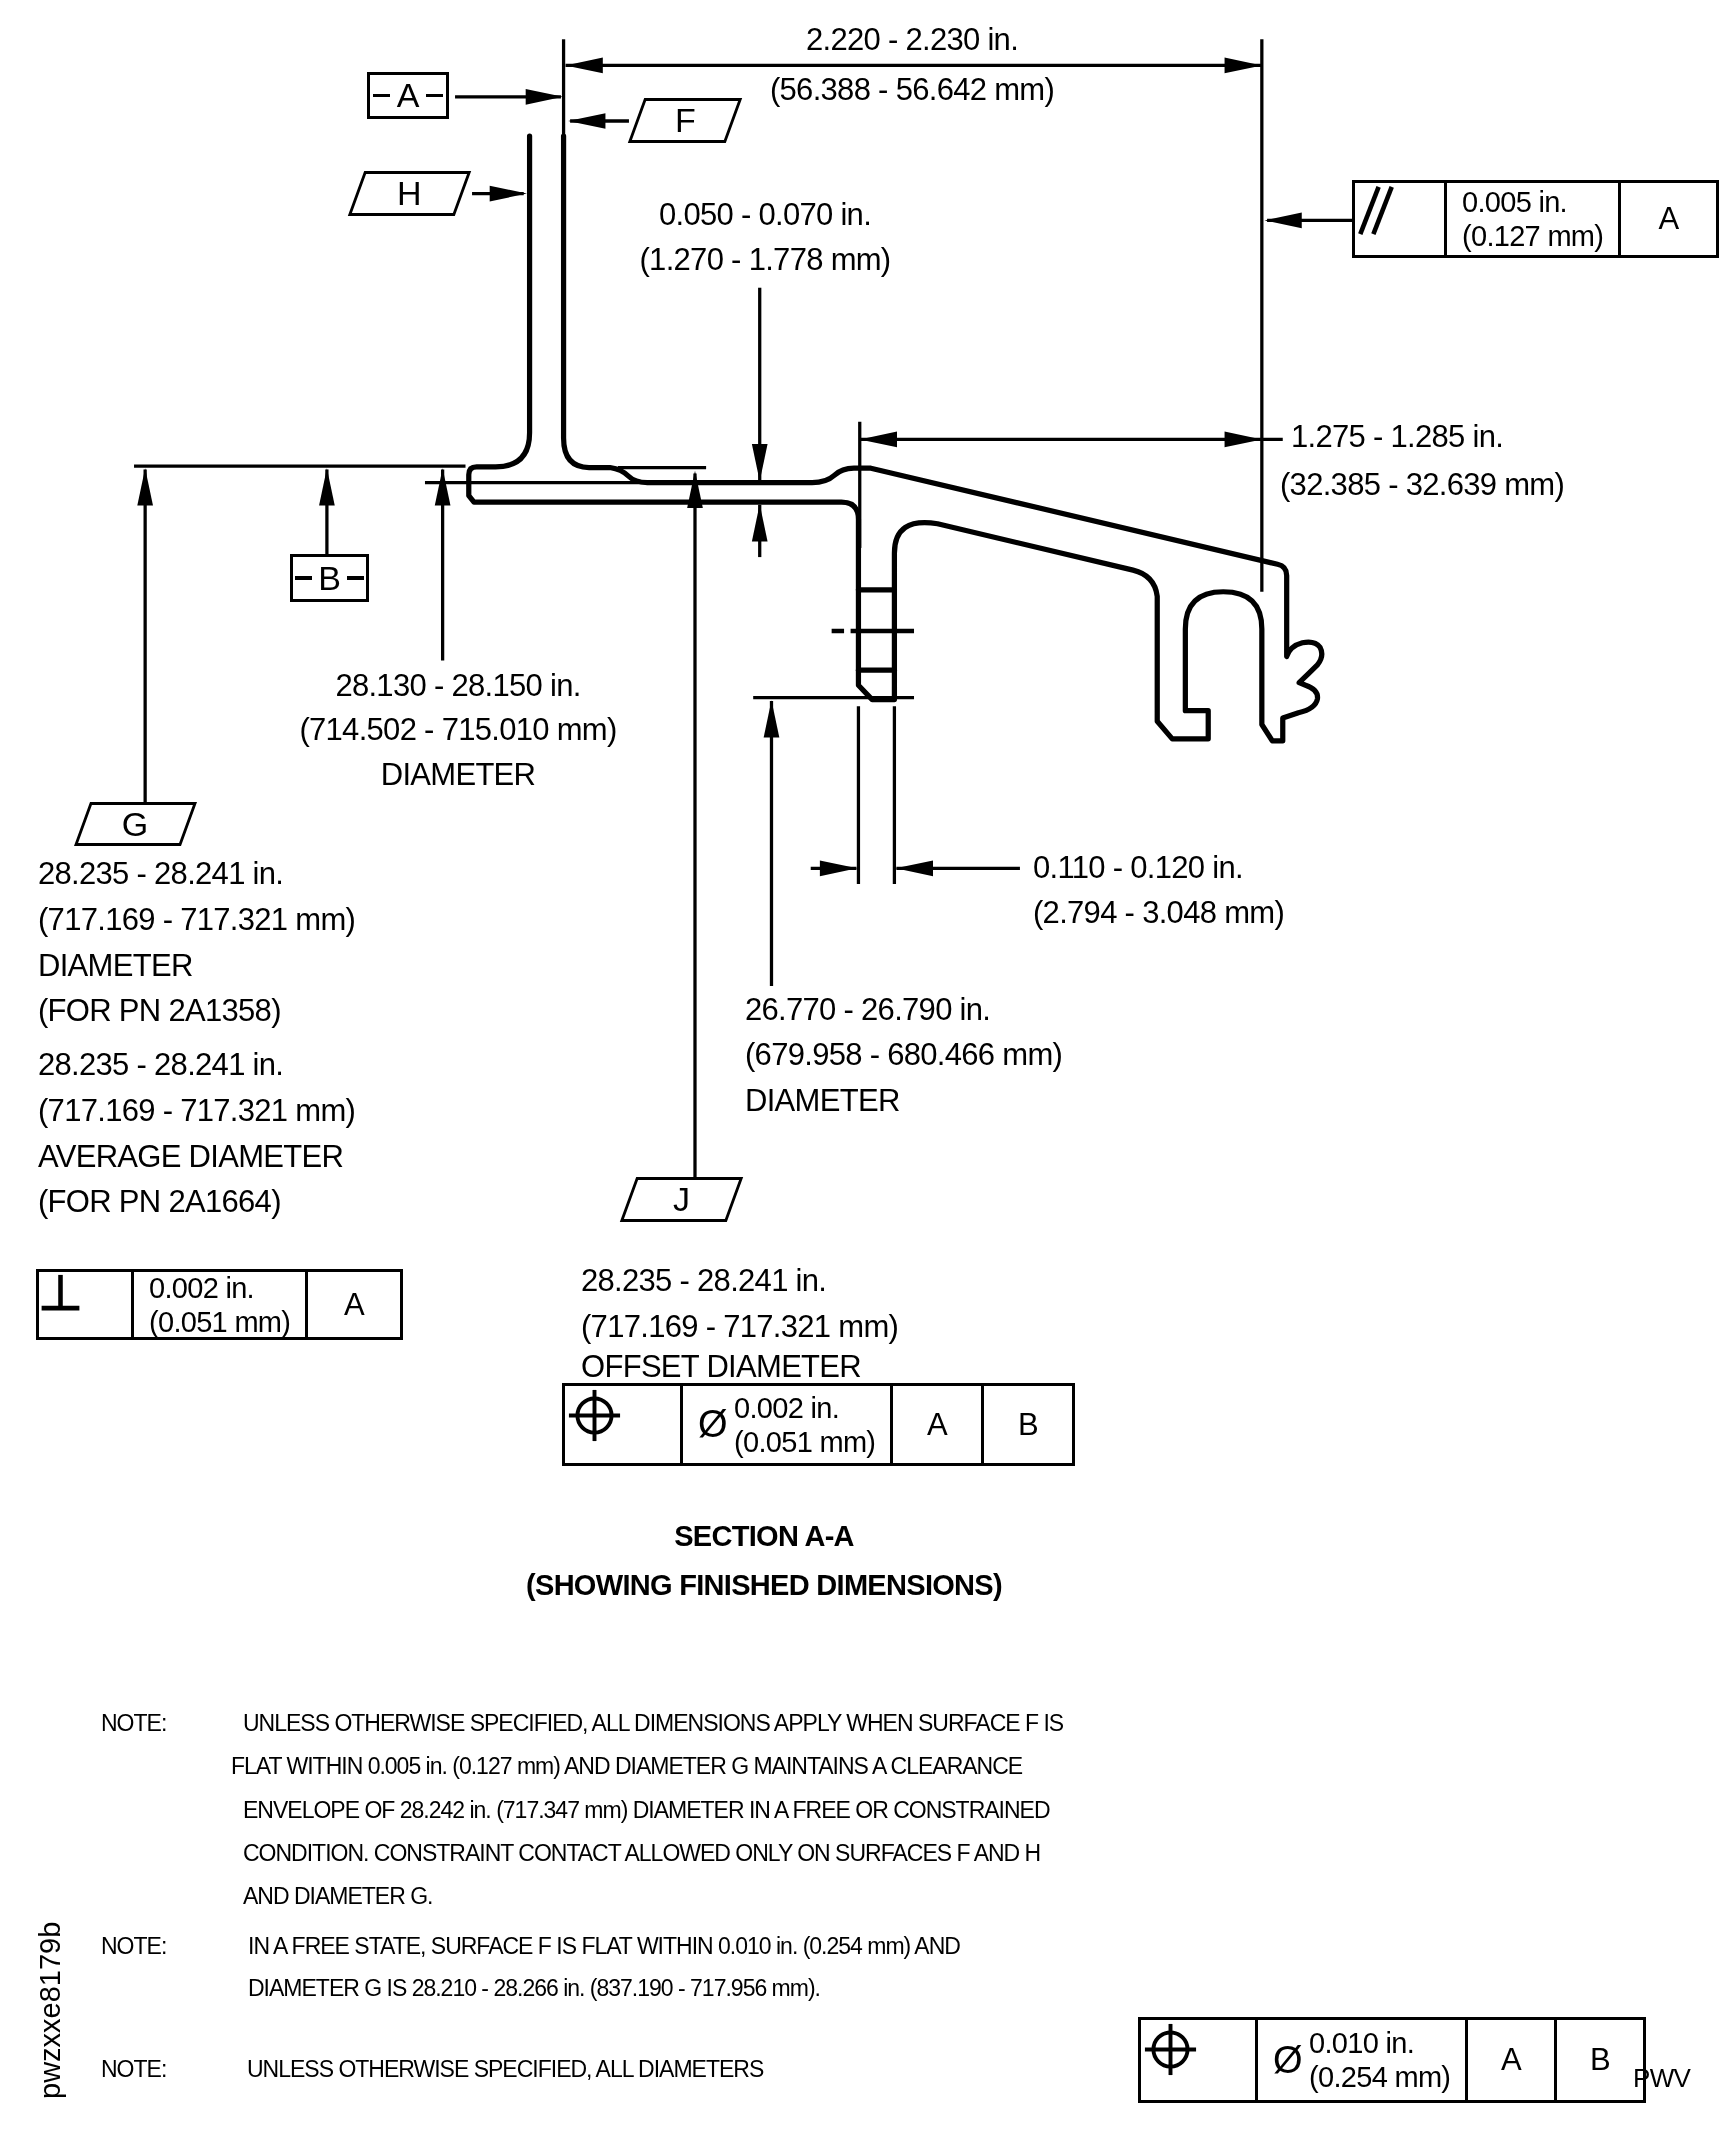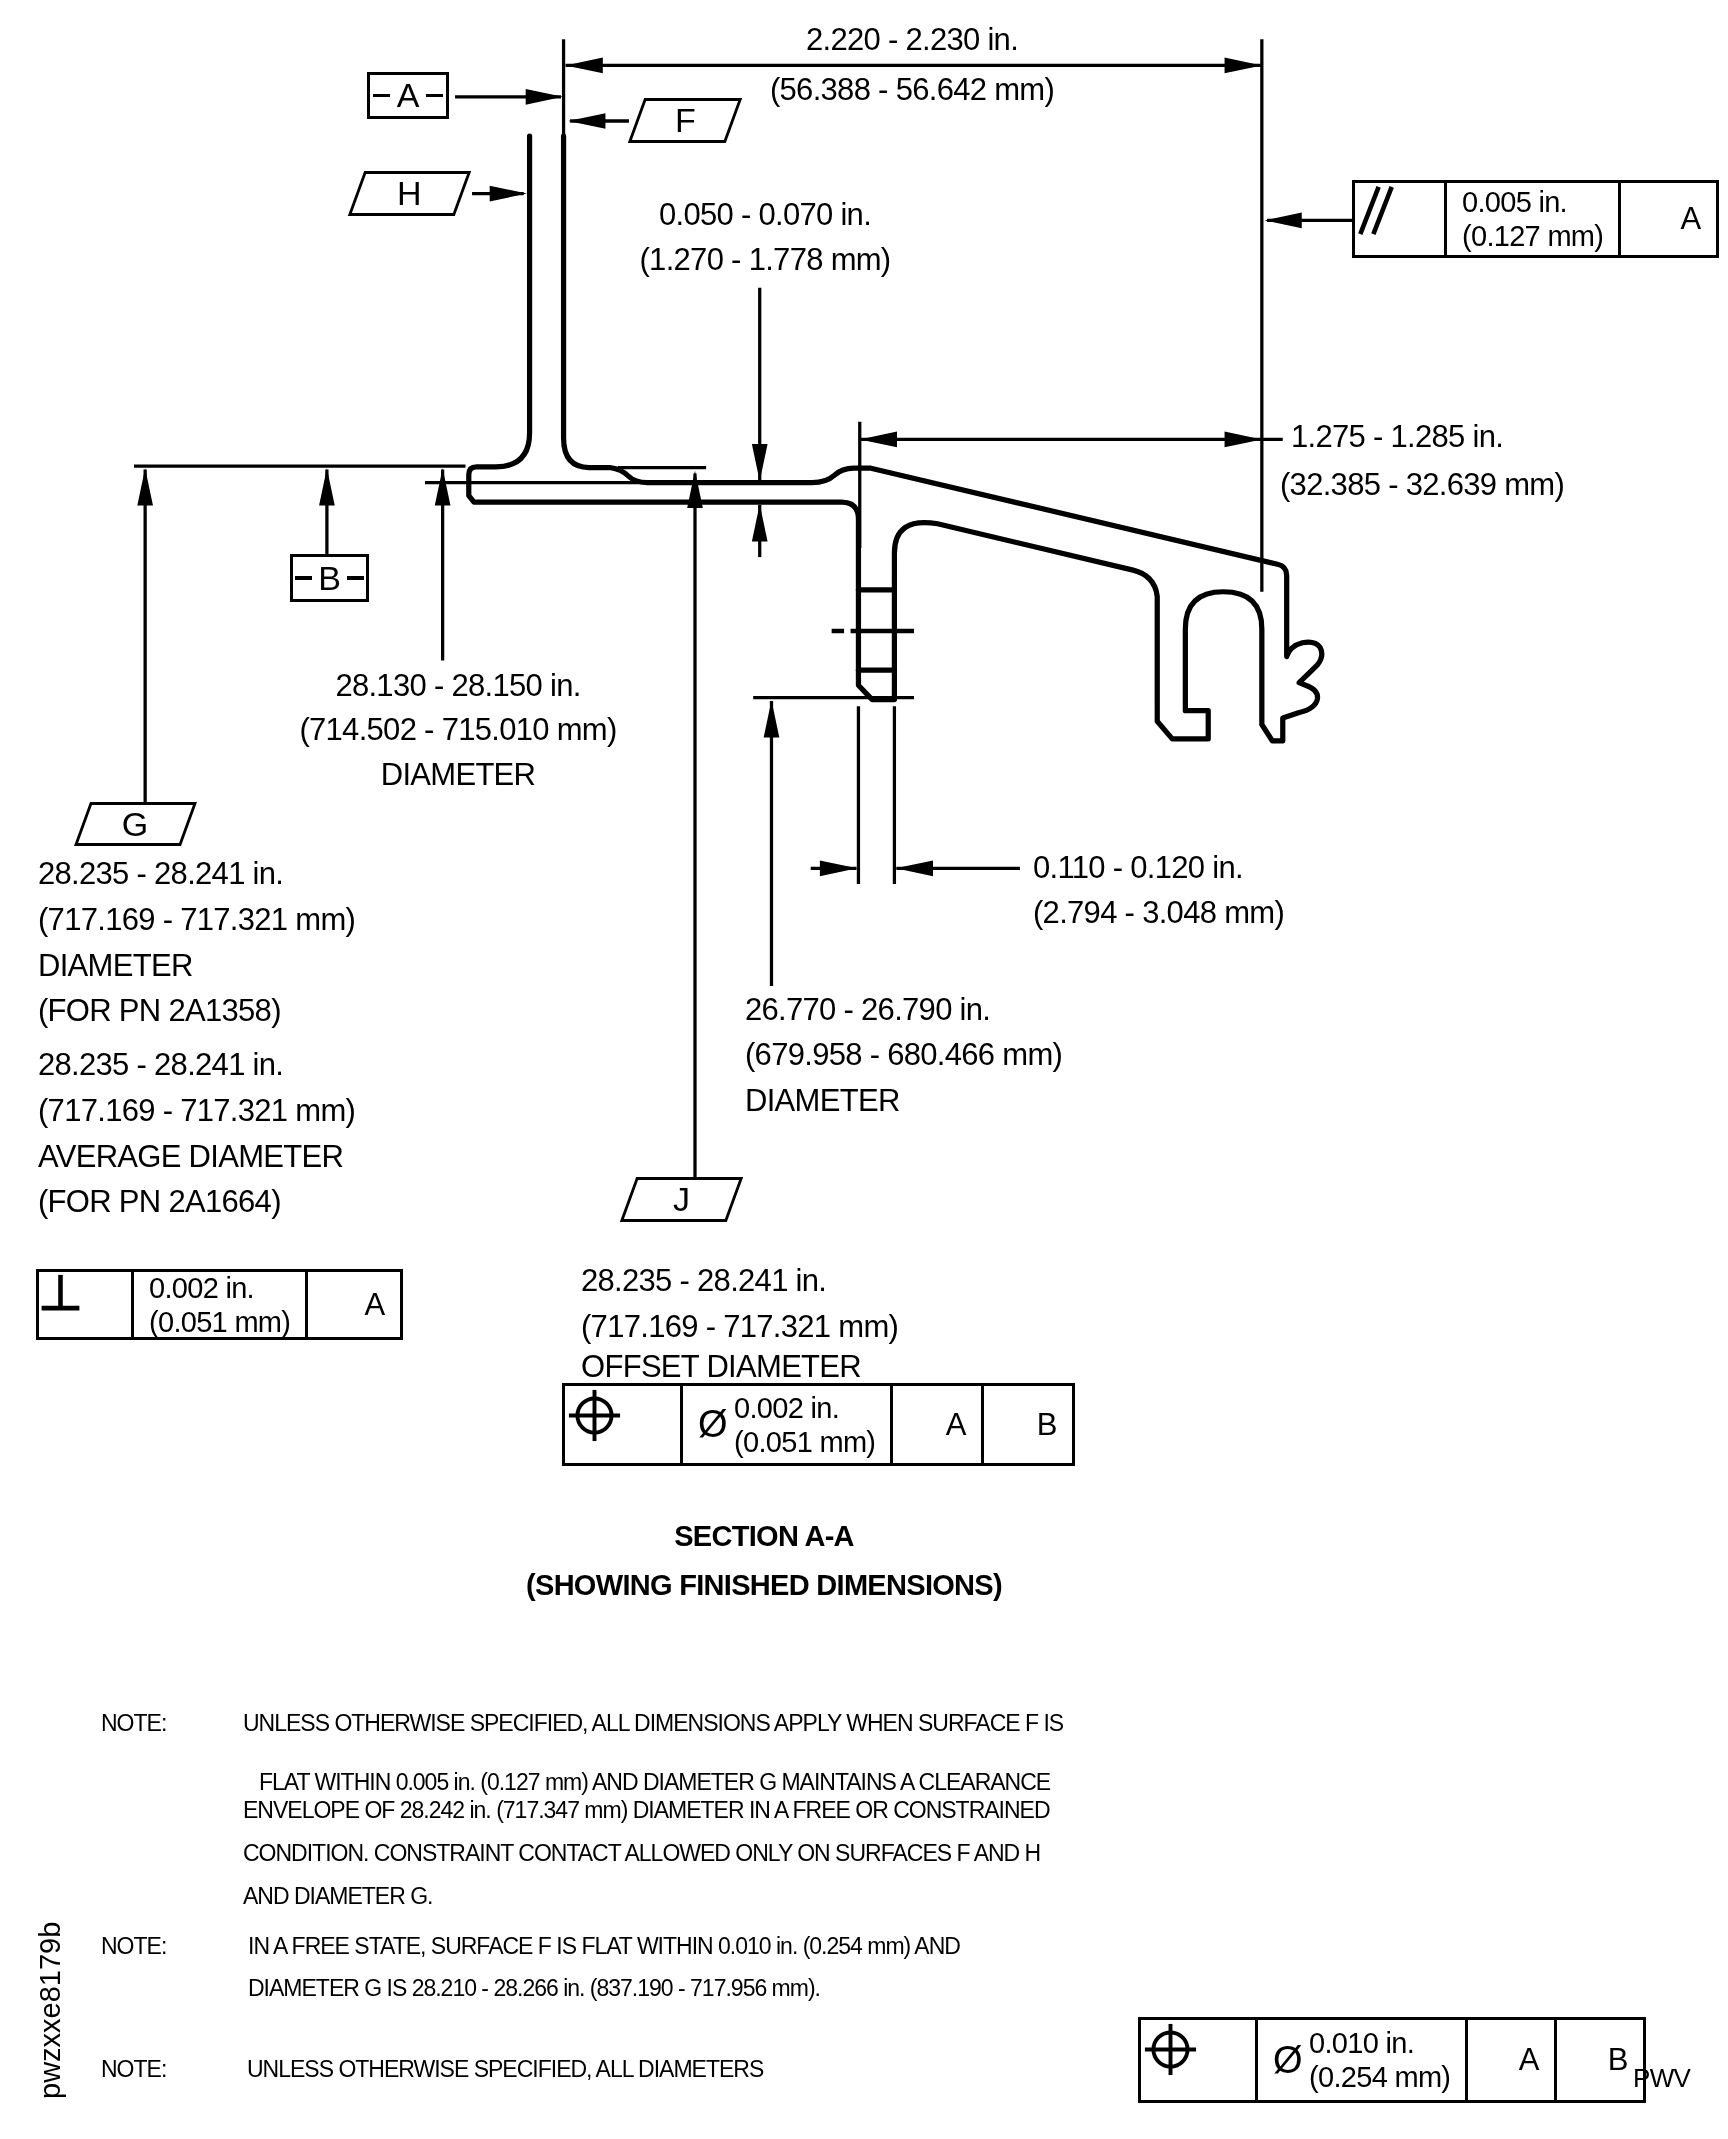--- a/index.html
+++ b/index.html
@@ -11,21 +11,21 @@
   .note{font-size:23px;letter-spacing:-1px;line-height:39px;}
   .big{font-size:29px;font-weight:bold;}
   .flag{position:absolute;border:3.9px solid #000;transform:skewX(-20deg);
         display:flex;align-items:center;justify-content:center;background:#fff;}
   .flag>span{transform:skewX(20deg);font-size:34px;}
   .dbox{position:absolute;border:3.9px solid #000;display:flex;align-items:center;
         justify-content:center;gap:6.5px;background:#fff;}
   .dash{width:17px;height:3.9px;background:#000;flex:none;}
   .dletter{font-size:34px;}
   .fcf{position:absolute;display:flex;align-items:stretch;border:3.9px solid #000;background:#fff;}
-  .cell{display:flex;align-items:center;justify-content:flex-end;border-left:3.3px solid #000;padding:0 15px;}
+  .cell{display:flex;align-items:center;justify-content:center;border-left:3.3px solid #000;padding:0 15px;}
   .cell:first-child{border-left:none;}
   .stack{font-size:29px;line-height:34px;letter-spacing:-0.7px;text-align:left;}
   .dletter2{font-size:31px;}
   .dia{font-size:38px;margin-right:6.5px;}
   .vert{position:absolute;transform:rotate(-90deg);transform-origin:0 0;font-size:29px;letter-spacing:0;}
   .sym{stroke:#000;stroke-width:7;fill:none;}
 </style>
 </head>
 <body>
 
@@ -238,21 +238,21 @@
 
   <div class="t" style="left:581px;top:1262px;">28.235 - 28.241 in.</div>
   <div class="t" style="left:581px;top:1308px;">(717.169 - 717.321 mm)</div>
   <div class="t" style="left:581px;top:1348px;">OFFSET DIAMETER</div>
 
   <div class="t ctr big" style="left:764px;top:1518px;">SECTION A-A</div>
   <div class="t ctr big" style="left:764px;top:1567px;">(SHOWING FINISHED DIMENSIONS)</div>
 
   <div class="t note" style="left:101px;top:1704px;">NOTE:</div>
   <div class="t note" style="left:243px;top:1704px;">UNLESS OTHERWISE SPECIFIED, ALL DIMENSIONS APPLY WHEN SURFACE F IS</div>
-  <div class="t note" style="left:259px;top:1747px;margin-top:16px;">FLAT WITHIN 0.005 in. (0.127 mm) AND DIAMETER G MAINTAINS A CLEARANCE</div>
+  <div class="t note" style="left:231px;top:1747px;">FLAT WITHIN 0.005 in. (0.127 mm) AND DIAMETER G MAINTAINS A CLEARANCE</div>
   <div class="t note" style="left:243px;top:1791px;">ENVELOPE OF 28.242 in. (717.347 mm) DIAMETER IN A FREE OR CONSTRAINED</div>
   <div class="t note" style="left:243px;top:1834px;">CONDITION. CONSTRAINT CONTACT ALLOWED ONLY ON SURFACES F AND H</div>
   <div class="t note" style="left:243px;top:1877px;">AND DIAMETER G.</div>
 
   <div class="t note" style="left:101px;top:1927px;">NOTE:</div>
   <div class="t note" style="left:248px;top:1927px;">IN A FREE STATE, SURFACE F IS FLAT WITHIN 0.010 in. (0.254 mm) AND</div>
   <div class="t note" style="left:248px;top:1969px;">DIAMETER G IS 28.210 - 28.266 in. (837.190 - 717.956 mm).</div>
 
   <div class="t note" style="left:101px;top:2050px;">NOTE:</div>
   <div class="t note" style="left:247px;top:2050px;">UNLESS OTHERWISE SPECIFIED, ALL DIAMETERS</div>

